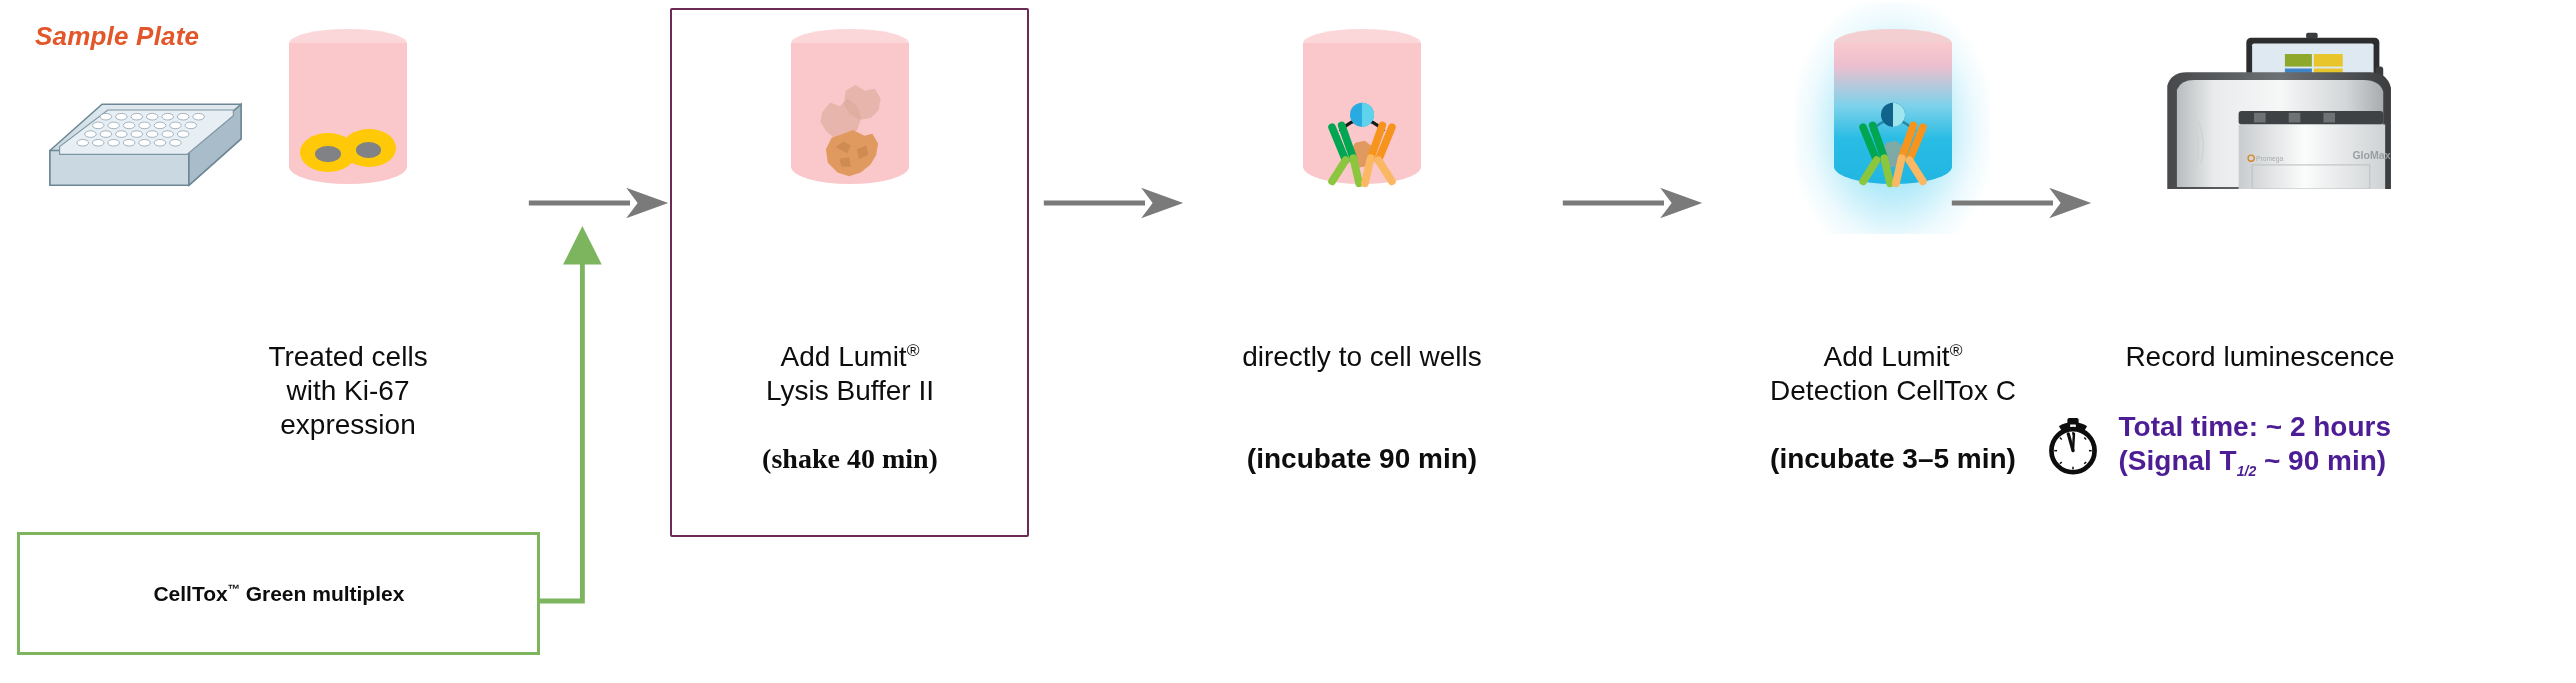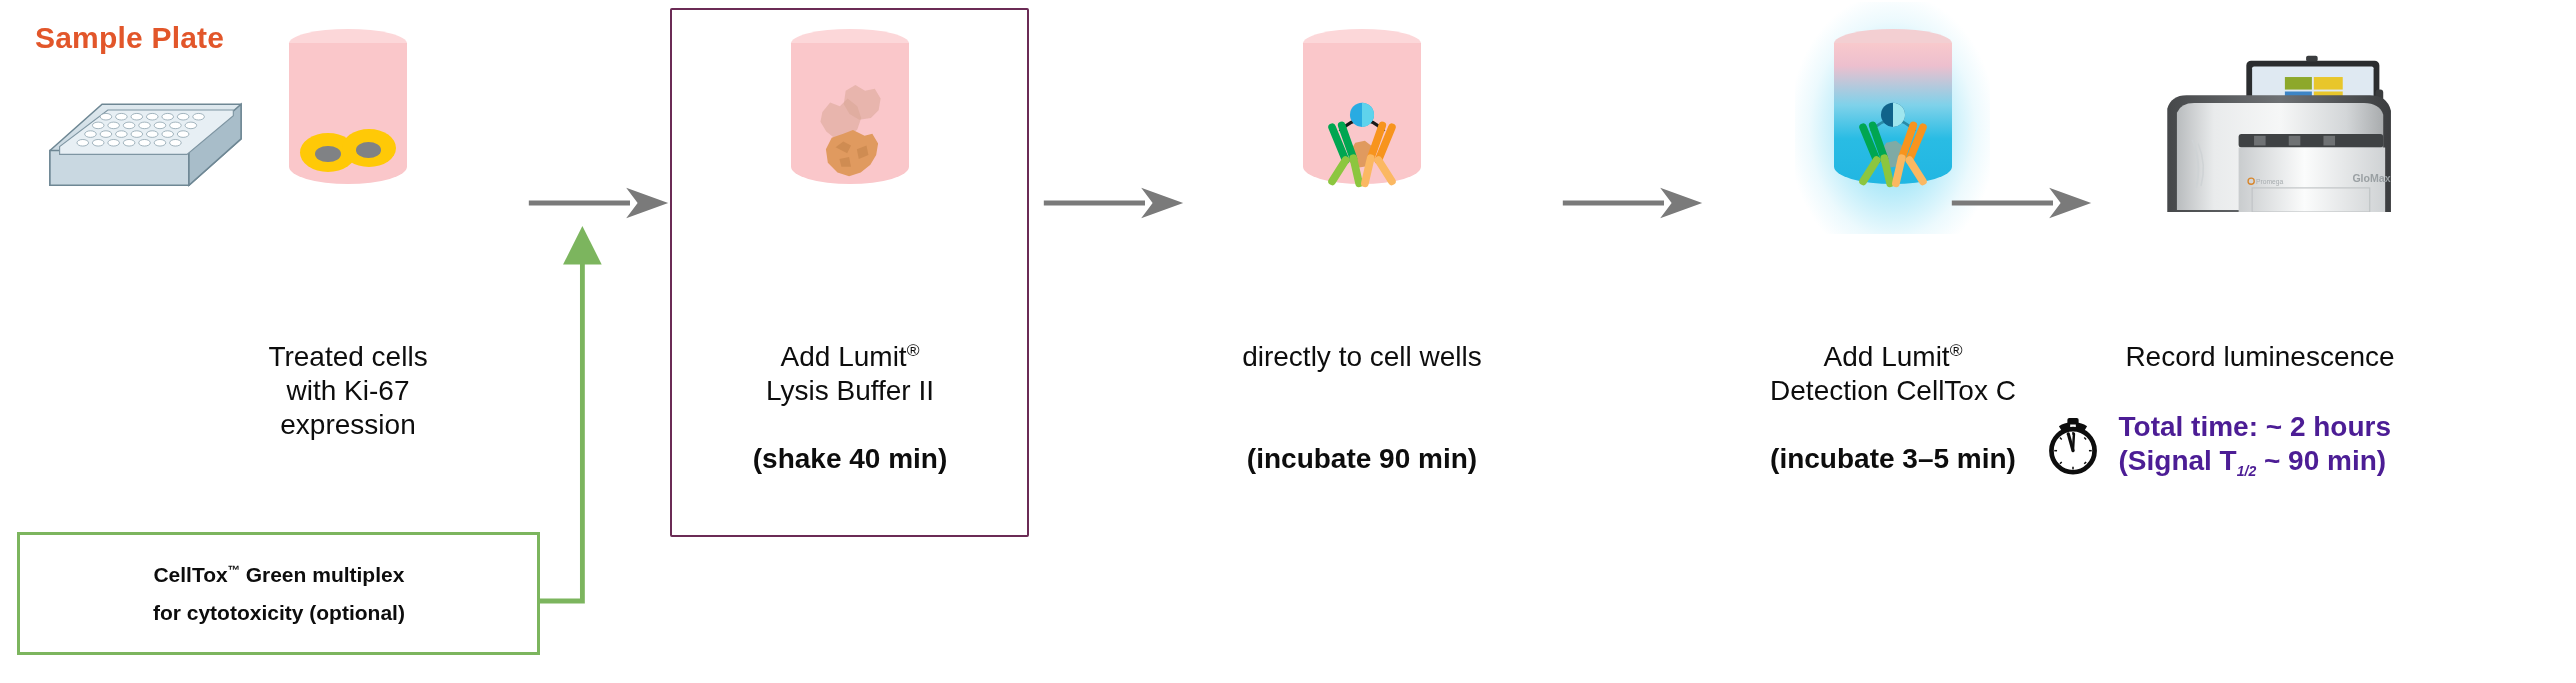--- a/index.html
+++ b/index.html
@@ -8,22 +8,22 @@
     background: #ffffff;
     font-family: "Liberation Sans", sans-serif;
     overflow: hidden;
     position: relative;
   }
   .canvas { position: relative; width: 2576px; height: 684px; }
 
   
   .plate-title {
     position: absolute; left: 35px; top: 21px;
-    font-size: 30px; font-weight: bold; color: #e2562a;
-    letter-spacing: 0.2px; white-space: nowrap;
+    font-size: 26px; font-weight: bold; color: #e2562a;
+    letter-spacing: 0.2px; white-space: nowrap; font-style: italic;
   }
 
   
   .plate-wrap { position: absolute; left: 44px; top: 81px; width: 203px; height: 111px; }
 
   
   .step { position: absolute; top: 0; width: 348px; height: 684px; }
   .cyl-slot { position: absolute; top: 29px; left: 0; width: 348px; height: 174px; }
   .caption {
     position: absolute; left: 0; width: 348px;
@@ -76,21 +76,21 @@
   
   .celltox-box {
     position: absolute; left: 17.4px; top: 532px; width: 523px; height: 123px;
     border: 3.9px solid #7cb55e; background: #fff;
     display: flex; flex-direction: column; justify-content: center; align-items: center;
   }
   .celltox-line { font-size: 21px; font-weight: bold; color: #0d0d0d; line-height: 38px; white-space: nowrap;}
   .celltox-connector { position: absolute; left: 536px; top: 222px; width: 87px; height: 382px; }
 
   
-  .instrument { position: absolute; left: 2109px; top: 24px; width: 319px; height: 188px; }
+  .instrument { position: absolute; left: 2109px; top: 1px; width: 319px; height: 188px; }
 
   
   .time-row { position: absolute; left: 2043px; top: 410px; display: flex; align-items: flex-start; gap: 15.5px; }
   .stopwatch { width: 60px; height: 60px; margin-top: 5.8px; flex: 0 0 60px; }
   .time-text { font-size: 28px; font-weight: bold; line-height: 34px; color: #4c1d95; white-space: nowrap; }
   .sub { font-size: 14px; vertical-align: baseline; position: relative; top: 5.8px; font-style: italic; }
   sup.reg { font-size: .62em; vertical-align: super; line-height: 0; }
   sup.tm  { font-size: .58em; vertical-align: super; line-height: 0; }
 </style>
 </head>
@@ -196,21 +196,21 @@
           <path d="M18 20 L26 14 L34 18 L30 26 Z" fill="#cf8c52"></path>
           <path d="M40 22 L50 18 L52 28 L42 32 Z" fill="#cf8c52"></path>
           <path d="M22 32 L32 30 L34 40 L24 40 Z" fill="#cf8c52"></path>
         </svg>
       </div>
     </div>
     <div class="caption main">
       <div>Add Lumit<sup class="reg">®</sup></div>
       <div>Lysis Buffer II</div>
     </div>
-    <div class="caption bold" style="top:442px;">(shake 40 min)</div>
+    <div class="caption bold" style="top:442px;font-family:Liberation Serif, serif;">(shake 40 min)</div>
   </div>
 
   <div class="arrow-gray" style="left:1041px;">
     <svg width="145" height="42" viewBox="0 0 150 44">
       <line x1="2" y1="22" x2="108" y2="22" stroke="#7A7A7A" stroke-width="5"></line>
       <polygon points="104,6 148,22 104,38 116,22" fill="#7A7A7A"></polygon>
     </svg>
   </div>
 
   <div class="step" style="left:1188px;">
@@ -383,21 +383,20 @@
       <div class="time-text">
         <span>(Signal T</span><span class="sub">1/2</span><span> ~ 90 min)</span>
       </div>
     </div>
   </div>
 
   <div class="celltox-box">
     <div class="celltox-line">
       <span>CellTox</span><sup class="tm">™</sup><span> Green multiplex</span>
     </div>
-    <div class="celltox-line">for cytotoxicity (optional)</div>
   </div>
 
   <div class="celltox-connector">
     <svg width="87" height="382" viewBox="0 0 90 395">
       <path d="M4 392 H48 V38" stroke="#7CB55E" stroke-width="5" fill="none"></path>
       <polygon points="48,4 68,44 28,44" fill="#7CB55E"></polygon>
     </svg>
   </div>
 
 </div>

